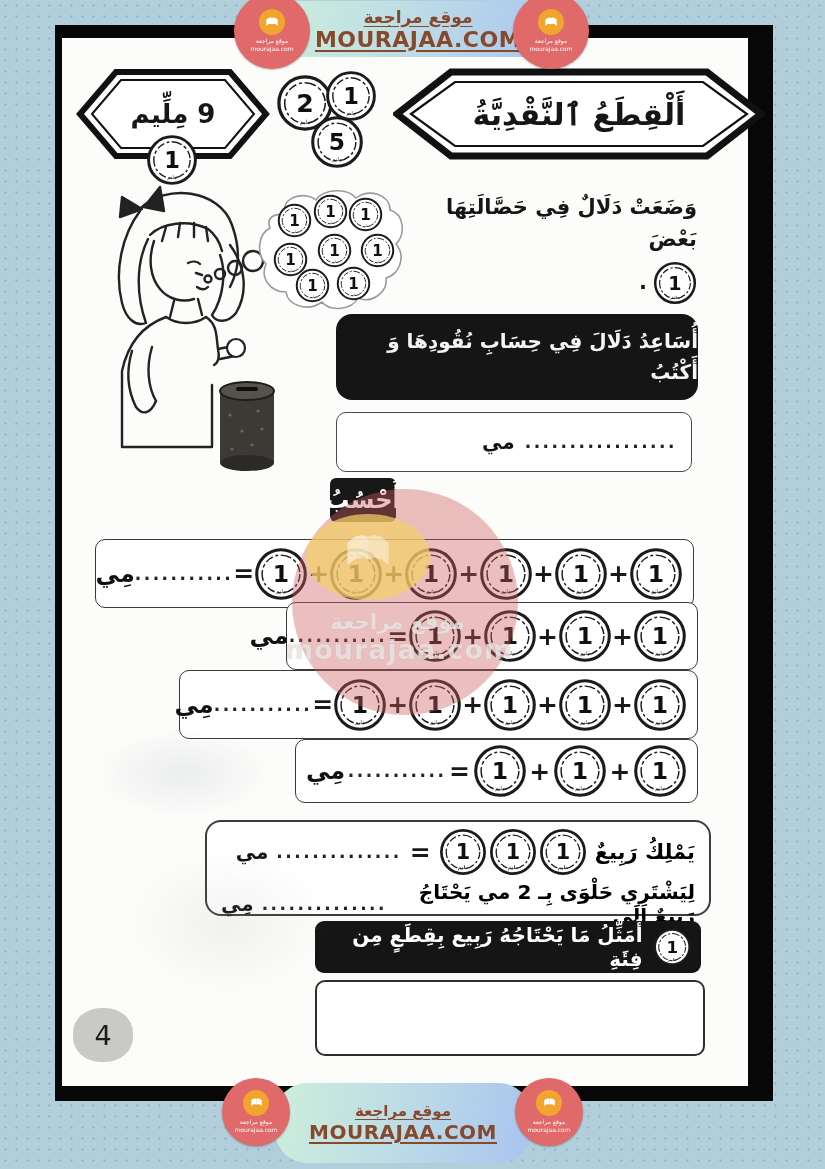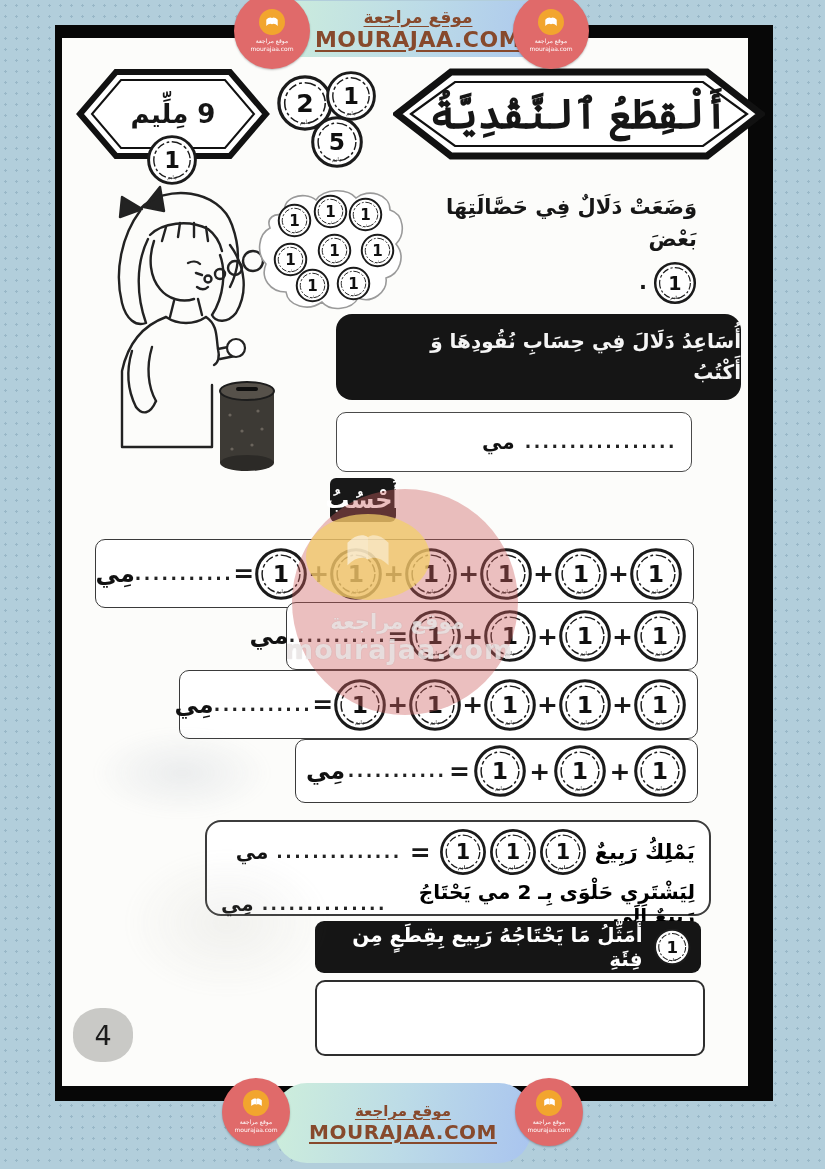--- a/index.html
+++ b/index.html
@@ -121,21 +121,21 @@
           <text x="30" y="39" text-anchor="middle" font-size="26" font-weight="bold" fill="#101010" font-family="DejaVu Sans, sans-serif">5</text>
           <text x="30" y="51.5" text-anchor="middle" font-size="6" fill="#333" font-family="DejaVu Sans, sans-serif">مليم</text>
         </svg>
       </span>
 
     <div class="abs" style="left:331px;top:26px;width:372px;height:100px;">
       <svg class="hex-svg" viewBox="0 0 372 100">
         <polygon points="4,50 58,8 314,8 368,50 314,92 58,92" fill="#fff" stroke="#111" stroke-width="7"></polygon>
         <polygon points="18,50 62,18 310,18 354,50 310,82 62,82" fill="none" stroke="#111" stroke-width="2.2"></polygon>
       </svg>
-      <div class="hex-label ar" style="font-size:41px;font-family:Liberation Serif, serif;">أَلْقِطَعُ ٱلنَّقْدِيَّةُ</div>
+      <div class="hex-label ar" style="font-size:30px;">أَلْقِطَعُ ٱلنَّقْدِيَّةُ</div>
     </div>
 
     <div class="abs" style="left:8px;top:137px;width:230px;height:300px;">
       <svg viewBox="0 0 230 300" style="width:100%;height:100%;">
         <g fill="none" stroke="#222" stroke-width="2.4" stroke-linecap="round" stroke-linejoin="round">
           <path d="M52 22 L72 34 L50 42 Z" fill="#222"></path>
           <path d="M90 12 L74 32 L94 36 Z" fill="#222"></path>
           <path d="M70 34 C 95 8, 150 14, 162 50 C 172 78, 168 96, 160 112"></path>
           <path d="M80 60 C 92 48, 118 44, 138 54 C 146 60, 150 68, 152 76"></path>
           <path d="M96 52 L92 66 M110 48 L108 62 M124 48 L124 62 M136 52 L138 66"></path>
@@ -237,21 +237,21 @@
               <circle cx="30" cy="30" r="27" fill="#fff" stroke="#1b1b1b" stroke-width="3.4"></circle>
               <circle cx="30" cy="30" r="21" fill="none" stroke="#1b1b1b" stroke-width="1.6" stroke-dasharray="9 3 3 3 12 3 4 3"></circle>
               <text x="30" y="39" text-anchor="middle" font-size="26" font-weight="bold" fill="#101010" font-family="DejaVu Sans, sans-serif">1</text>
               <text x="30" y="51.5" text-anchor="middle" font-size="6" fill="#333" font-family="DejaVu Sans, sans-serif">مليم</text>
             </svg>
           </span>
         <span>.</span>
       </div>
     </div>
 
-    <div class="abs banner" style="left:274px;top:276px;width:362px;height:86px;padding-left:43px;">
+    <div class="abs banner" style="left:274px;top:276px;width:362px;height:86px;">
       <div class="bline">أُسَاعِدُ دَلَالَ فِي حِسَابِ نُقُودِهَا وَ أَكْتُبُ</div>
     </div>
 
     <div class="abs outline-box" style="left:274px;top:374px;width:354px;height:58px;">
       <div class="found-content ar">
         <span class="blank">.................</span>
         <span class="unit" style="font-size:20px;">مي</span>
       </div>
     </div>
 

